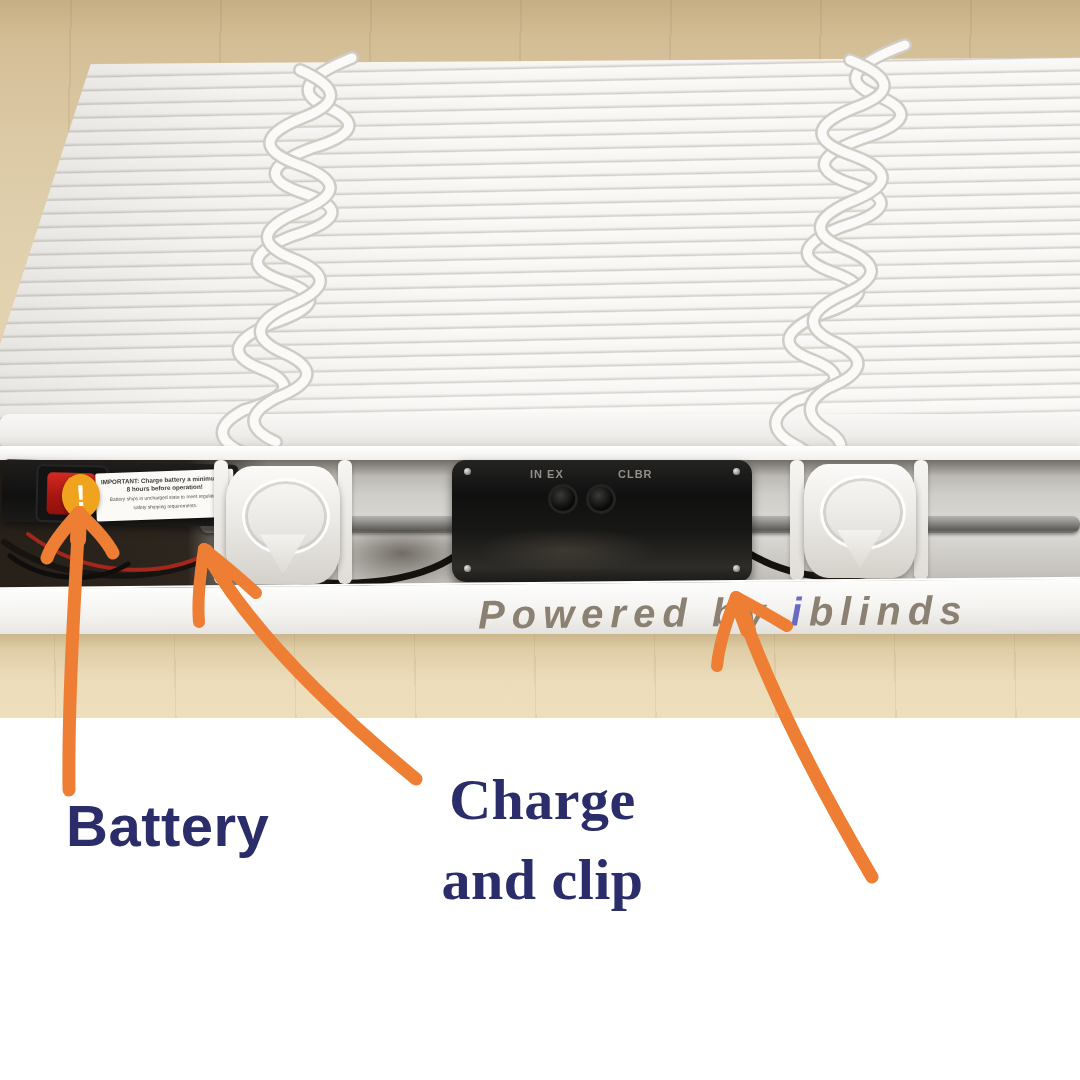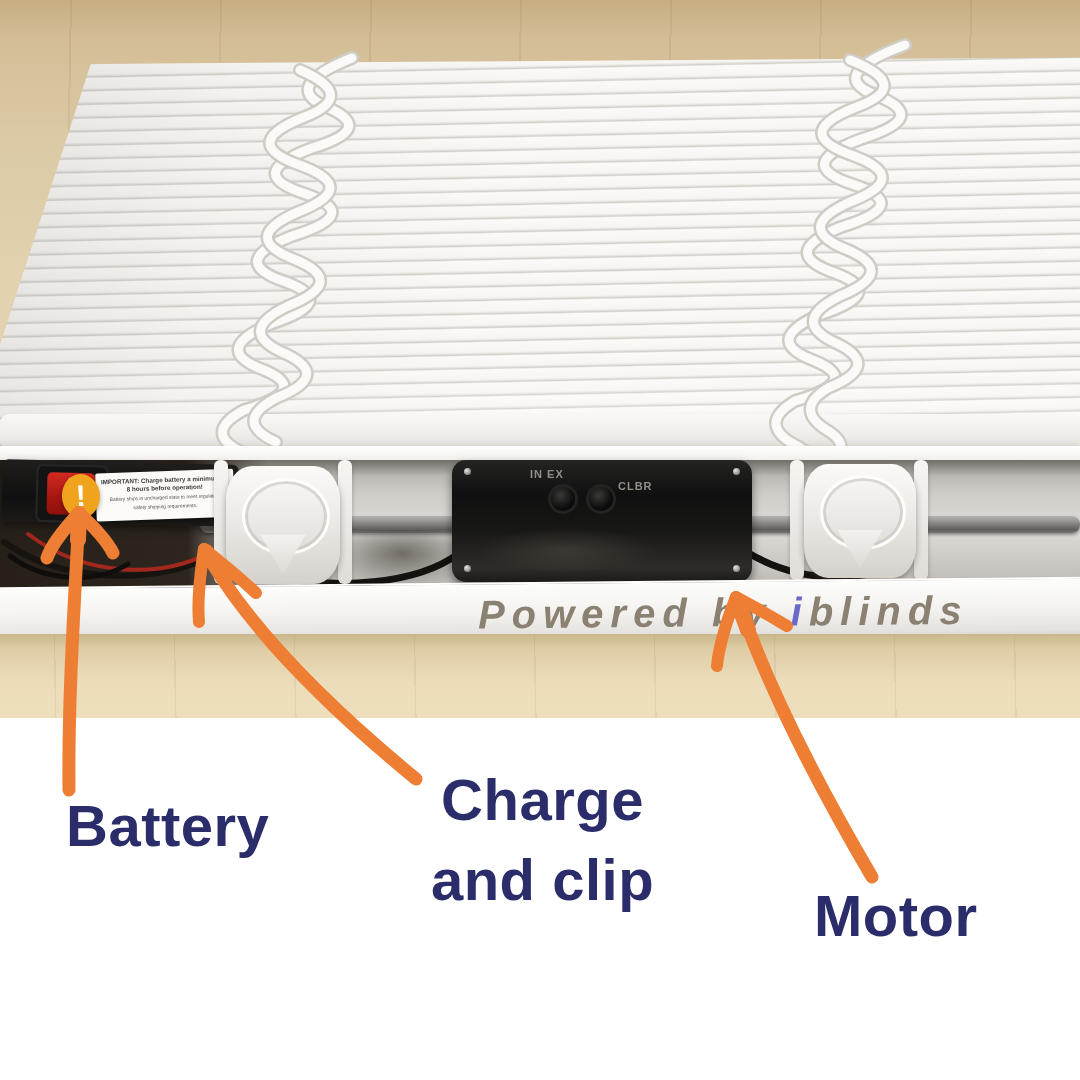--- a/index.html
+++ b/index.html
@@ -120,21 +120,21 @@
     background:radial-gradient(ellipse,rgba(150,135,115,0.22),rgba(0,0,0,0) 70%);}
   .motor .screw{position:absolute;width:7px;height:7px;border-radius:50%;
     background:radial-gradient(circle at 35% 35%,#e8e6e2,#8a8884 70%);}
   .screw-tl{left:12px;top:8px;}.screw-tr{right:12px;top:8px;}
   .screw-bl{left:12px;bottom:10px;}.screw-br{right:12px;bottom:10px;}
   .motor-btn{position:absolute;top:24px;width:24px;height:24px;border-radius:50%;
     background:radial-gradient(circle at 40% 35%,#3a3a38,#0a0a0a 65%);
     border:3px solid #232321;box-sizing:content-box;}
   .btn-left{left:96px;}.btn-right{left:134px;}
   .motor-btn-label{position:absolute;top:8px;color:#949089;font-size:11px;letter-spacing:1px;font-weight:bold;padding-left:14px;}
-  .lbl-left{left:64px;}.lbl-right{left:152px;margin-top:12px;}
+  .lbl-left{left:64px;}.lbl-right{left:152px;}
   .motor-brand{
     position:absolute;left:0;right:0;bottom:6px;text-align:center;
     color:rgba(205,199,191,0.60);font-size:30px;font-weight:bold;letter-spacing:1px;
   }
   
   .rail-front{
     position:absolute;left:-6px;top:582px;width:1092px;height:60px;
     transform:rotate(-0.55deg);
     background:linear-gradient(180deg,#fdfdfc 0%,#f4f3f0 45%,#e4e2de 85%,#cfccc6 100%);
     box-shadow:0 2px 3px rgba(70,60,45,0.4);
@@ -153,21 +153,21 @@
   }
   .wood-front::after{content:"";position:absolute;inset:0;
     background:repeating-linear-gradient(89deg,transparent 0 55px,rgba(130,100,60,0.10) 55px 56.5px,transparent 56.5px 120px);}
   
   .white-area{position:absolute;left:0;top:718px;width:1080px;height:362px;background:#ffffff;}
   .callout{
     position:absolute;color:var(--label-color);font-weight:bold;font-size:58px;
     letter-spacing:0.5px;line-height:80px;
   }
   .callout-battery{left:66px;top:786px;}
-  .callout-charge{left:320px;top:760px;width:445px;text-align:center;}
+  .callout-charge{left:320px;top:760px;width:445px;text-align:center;font-family:Liberation Serif, serif;}
   .callout-motor{left:814px;top:876px;}
   
   .overlay{position:absolute;left:0;top:0;pointer-events:none;}
   .cord{fill:none;stroke-linecap:round;stroke-linejoin:round;}
   .cord-under{stroke:#cfccc6;stroke-width:14;}
   .cord-over{stroke:#fbfaf8;stroke-width:9;}
   .wire{fill:none;stroke-linecap:round;}
   .arrow-stroke{fill:none;stroke:var(--arrow-color);stroke-linecap:round;stroke-linejoin:round;}
 </style>
 </head>
@@ -260,21 +260,20 @@
     <div class="wood-front"></div>
   </div>
 
   <div class="white-area"></div>
 
   <div class="callout callout-battery">Battery</div>
   <div class="callout callout-charge">
     <div>Charge</div>
     <div>and clip</div>
   </div>
-  <div class="callout callout-motor">Motor</div>
 
   <svg class="overlay" width="1080" height="1080" viewBox="0 0 1080 1080">
     <g>
       <path class="arrow-stroke" stroke-width="13" d="M79 516 C 74 610 68 700 69 790"></path>
       <path class="arrow-stroke" stroke-width="13" d="M79 513 C 66 527 52 543 47 558"></path>
       <path class="arrow-stroke" stroke-width="13" d="M79 513 C 92 525 106 539 113 553"></path>
       <path class="arrow-stroke" stroke-width="16" d="M79 514 L 78 540"></path>
     </g>
     <g>
       <path class="arrow-stroke" stroke-width="13" d="M208 556 C 252 632 332 710 416 779"></path>

